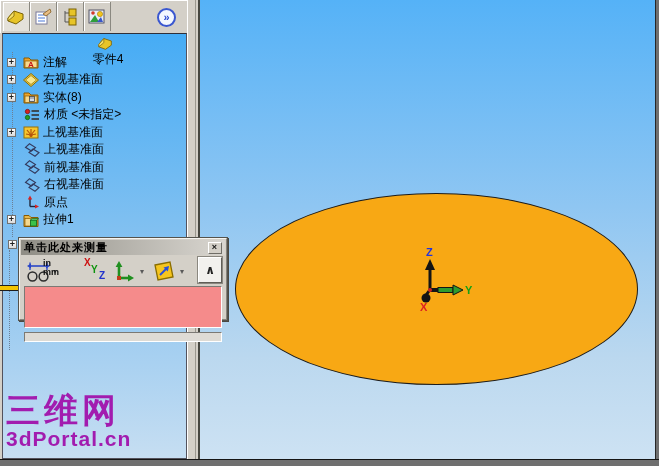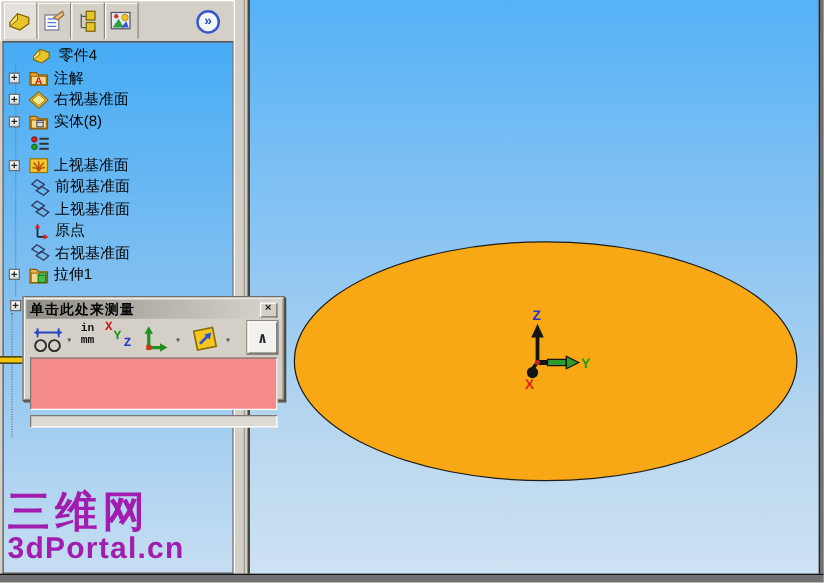--- a/index.html
+++ b/index.html
@@ -35,65 +35,65 @@
   .trunk { position:absolute; left:9px; top:18px; height:185px; border-left:1px dotted #6b7f95; }
   .tree-rows { position:relative; padding-top:2px; }
   .trow { position:relative; display:flex; align-items:center; height:17.5px;
     font-size:12px; color:#000; white-space:nowrap; }
   .trow .lbl { margin-left:4px; }
   .plusbox { width:9px; height:9px; margin-left:4px; margin-right:7px; flex:0 0 auto;
     background:linear-gradient(180deg,#ffffff,#d9d9d9); border:1px solid #71716f;
     font-size:9px; line-height:7px; text-align:center; color:#222; font-weight:bold; }
   .nobox { width:17px; margin-left:4px; flex:0 0 auto; }
   .trow svg { flex:0 0 auto; }
-  .trow.root { padding-left:22px; }
+  .trow.root { padding-left:22px;flex-direction:column; }
   .trow.root .lbl { margin-left:5px; }
 
   .splitter { position:absolute; left:187px; top:0; width:13px; height:459px;
     background:#d4d0c8; border-left:1px solid #ffffff; border-right:2px solid #474740; }
   .splitter .groove { position:absolute; right:2px; top:0; height:100%; width:1px; background:#9b988f; }
 
   
   .remnant-plus { position:absolute; left:4px; top:240px; z-index:2; }
   .remnant-dotted { position:absolute; left:9px; top:250px; height:100px; border-left:1px dotted #6b7f95; z-index:2; }
   .remnant-yellow { position:absolute; left:0; top:285px; width:18px; height:6px;
     background:#f4c400; border-top:1px solid #1e1e1e; border-bottom:1px solid #1e1e1e; z-index:2; }
 
   
   .mdlg { position:absolute; left:18px; top:237px; width:210px; height:84px; z-index:10;
-    background:#d4d0c8; border:1px solid #55534c; box-shadow:1px 1px 0 #4a4842;font-family:Liberation Mono, monospace; }
+    background:#d4d0c8; border:1px solid #55534c; box-shadow:1px 1px 0 #4a4842; }
   .mdlg-inner { position:absolute; inset:0; border:1px solid;
     border-color:#f5f4f0 #87847c #87847c #f5f4f0; }
   .mdlg-title { height:15px; margin:1px; display:flex; align-items:center; padding:0 3px;
     background:linear-gradient(90deg,#8f8d85,#d9d6d0); font-size:11px; font-weight:bold;
     color:#000; letter-spacing:1px; }
   .mdlg-close { margin-left:auto; width:14px; height:12px; background:#d4d0c8;
     border:1px solid; border-color:#fff #6f6d66 #6f6d66 #fff; font-size:9px; font-weight:bold;
     color:#111; display:flex; align-items:center; justify-content:center; line-height:1; }
   .mdlg-toolbar { position:relative; height:30px; }
   .dd { position:absolute; font-size:8px; color:#5a5a5a; top:11px; }
-  .units { position:absolute; left:40px; top:3px; width:20px; text-align:center;
+  .units { position:absolute; left:23px; top:3px; width:20px; 
     font-weight:bold; color:#111; font-size:9px; line-height:9px; }
   .xyz { position:absolute; left:64px; top:1px; width:24px; height:26px; font-weight:bold; font-size:10px; }
   .xyz .lx { position:absolute; left:0;  top:0;  color:#cc1111; }
   .xyz .ly { position:absolute; left:7px; top:7px; color:#0d930d; }
   .xyz .lz { position:absolute; left:15px; top:13px; color:#2233cc; }
   .collapse-btn { position:absolute; right:4px; top:1px; width:24px; height:26px;
     background:#f2f1ee; border:1px solid; border-color:#fff #5f5d56 #5f5d56 #fff;
     box-shadow:0 0 0 1px #8a877f; font-size:12px; font-weight:bold; color:#222;
     display:flex; align-items:center; justify-content:center; }
   .mdlg-result { margin:0 4px; height:42px; background:#F58B8B;
     border:1px solid; border-color:#7b7974 #fff #fff #7b7974; }
   .mdlg-status { margin:4px 4px 0; height:10px; background:#dedbd5;
     border:1px solid; border-color:#7b7974 #fff #fff #7b7974; }
 
   
   .watermark { position:absolute; left:6px; top:392px; z-index:1; color:#a21caf; }
   .wm1 { font-size:34px; font-weight:bold; letter-spacing:4px; line-height:36px; }
-  .wm2 { font-size:24px; font-weight:bold; line-height:22px; letter-spacing:1px; }
+  .wm2 { font-size:21px; font-weight:bold; line-height:22px; letter-spacing:1px; }
 </style>
 </head>
 <body>
 
 <div id="screen">
 
   <div class="viewport">
     <div class="part-ellipse"></div>
     <svg class="triad" width="80" height="80" viewBox="0 0 80 80">
 
@@ -195,20 +195,21 @@
 
       <div class="trow">
         <span class="nobox"></span>
         <svg width="16" height="14" viewBox="0 0 16 14">
           <circle cx="3.5" cy="3.5" r="2.2" fill="#d82222" stroke="#6a0000" stroke-width="0.6"></circle>
           <circle cx="3.5" cy="9.5" r="2.2" fill="#22a022" stroke="#004a00" stroke-width="0.6"></circle>
           <line x1="7.5" y1="3" x2="15" y2="3" stroke="#333" stroke-width="1.6"></line>
           <line x1="7.5" y1="7" x2="15" y2="7" stroke="#333" stroke-width="1.6"></line>
           <line x1="7.5" y1="11" x2="15" y2="11" stroke="#333" stroke-width="1.6"></line>
         </svg>
+        <span class="lbl">材质 &lt;未指定&gt;</span>
       </div>
 
       <div class="trow">
         <span class="plusbox">+</span>
         <svg width="16" height="14" viewBox="0 0 16 14">
           <rect x="1" y="2" width="14" height="11" fill="#f6c72e" stroke="#96700a" stroke-width="1"></rect>
           <g stroke="#b5530a" stroke-width="1.2">
             <line x1="8" y1="10" x2="8" y2="4"></line>
             <line x1="8" y1="10" x2="4" y2="5"></line>
             <line x1="8" y1="10" x2="12" y2="5"></line>
@@ -219,50 +220,50 @@
         </svg>
         <span class="lbl">上视基准面</span>
       </div>
 
       <div class="trow">
         <span class="nobox"></span>
         <svg width="16" height="14" viewBox="0 0 16 14">
           <polygon points="5.5,0.8 11.5,4.5 7.5,8 1.5,4.3" fill="none" stroke="#333a5e" stroke-width="1.1"></polygon>
           <polygon points="9,6 15,9.7 11,13.2 5,9.5" fill="none" stroke="#333a5e" stroke-width="1.1"></polygon>
         </svg>
-        <span class="lbl">前视基准面</span>
+        <span class="lbl">上视基准面</span>
       </div>
 
       <div class="trow">
         <span class="nobox"></span>
         <svg width="16" height="14" viewBox="0 0 16 14">
           <polygon points="5.5,0.8 11.5,4.5 7.5,8 1.5,4.3" fill="none" stroke="#333a5e" stroke-width="1.1"></polygon>
           <polygon points="9,6 15,9.7 11,13.2 5,9.5" fill="none" stroke="#333a5e" stroke-width="1.1"></polygon>
         </svg>
-        <span class="lbl">上视基准面</span>
+        <span class="lbl">前视基准面</span>
+      </div>
+
+      <div class="trow">
+        <span class="nobox"></span>
+        <svg width="16" height="14" viewBox="0 0 16 14">
+          <polygon points="5.5,0.8 11.5,4.5 7.5,8 1.5,4.3" fill="none" stroke="#333a5e" stroke-width="1.1"></polygon>
+          <polygon points="9,6 15,9.7 11,13.2 5,9.5" fill="none" stroke="#333a5e" stroke-width="1.1"></polygon>
+        </svg>
+        <span class="lbl">右视基准面</span>
       </div>
 
       <div class="trow">
         <span class="nobox"></span>
         <svg width="16" height="14" viewBox="0 0 16 14">
           <line x1="6" y1="3" x2="6" y2="11.5" stroke="#20263a" stroke-width="1.4"></line>
           <polygon points="6,0.5 3.8,4.5 8.2,4.5" fill="#d82222"></polygon>
           <line x1="6" y1="11.5" x2="12.5" y2="11.5" stroke="#20263a" stroke-width="1.4"></line>
           <polygon points="15,11.5 11,9.4 11,13.6" fill="#d82222"></polygon>
         </svg>
         <span class="lbl">原点</span>
-      </div>
-
-      <div class="trow">
-        <span class="nobox"></span>
-        <svg width="16" height="14" viewBox="0 0 16 14">
-          <polygon points="5.5,0.8 11.5,4.5 7.5,8 1.5,4.3" fill="none" stroke="#333a5e" stroke-width="1.1"></polygon>
-          <polygon points="9,6 15,9.7 11,13.2 5,9.5" fill="none" stroke="#333a5e" stroke-width="1.1"></polygon>
-        </svg>
-        <span class="lbl">右视基准面</span>
       </div>
 
       <div class="trow">
         <span class="plusbox">+</span>
         <svg width="16" height="14" viewBox="0 0 16 14">
           <path d="M1,2.5 h5 l2,2 h7 v9 h-14 z" fill="#e8b84a" stroke="#8a5a00" stroke-width="1"></path>
           <rect x="2" y="5.5" width="12" height="7.5" fill="#f5d88e" stroke="#8a5a00" stroke-width="0.7"></rect>
           <rect x="7.5" y="7" width="6" height="6" fill="#3bc24a" stroke="#156f22" stroke-width="0.9"></rect>
           <polygon points="7.5,7 9.5,5.5 15.5,5.5 13.5,7" fill="#7fe58a" stroke="#156f22" stroke-width="0.7"></polygon>
         </svg>

